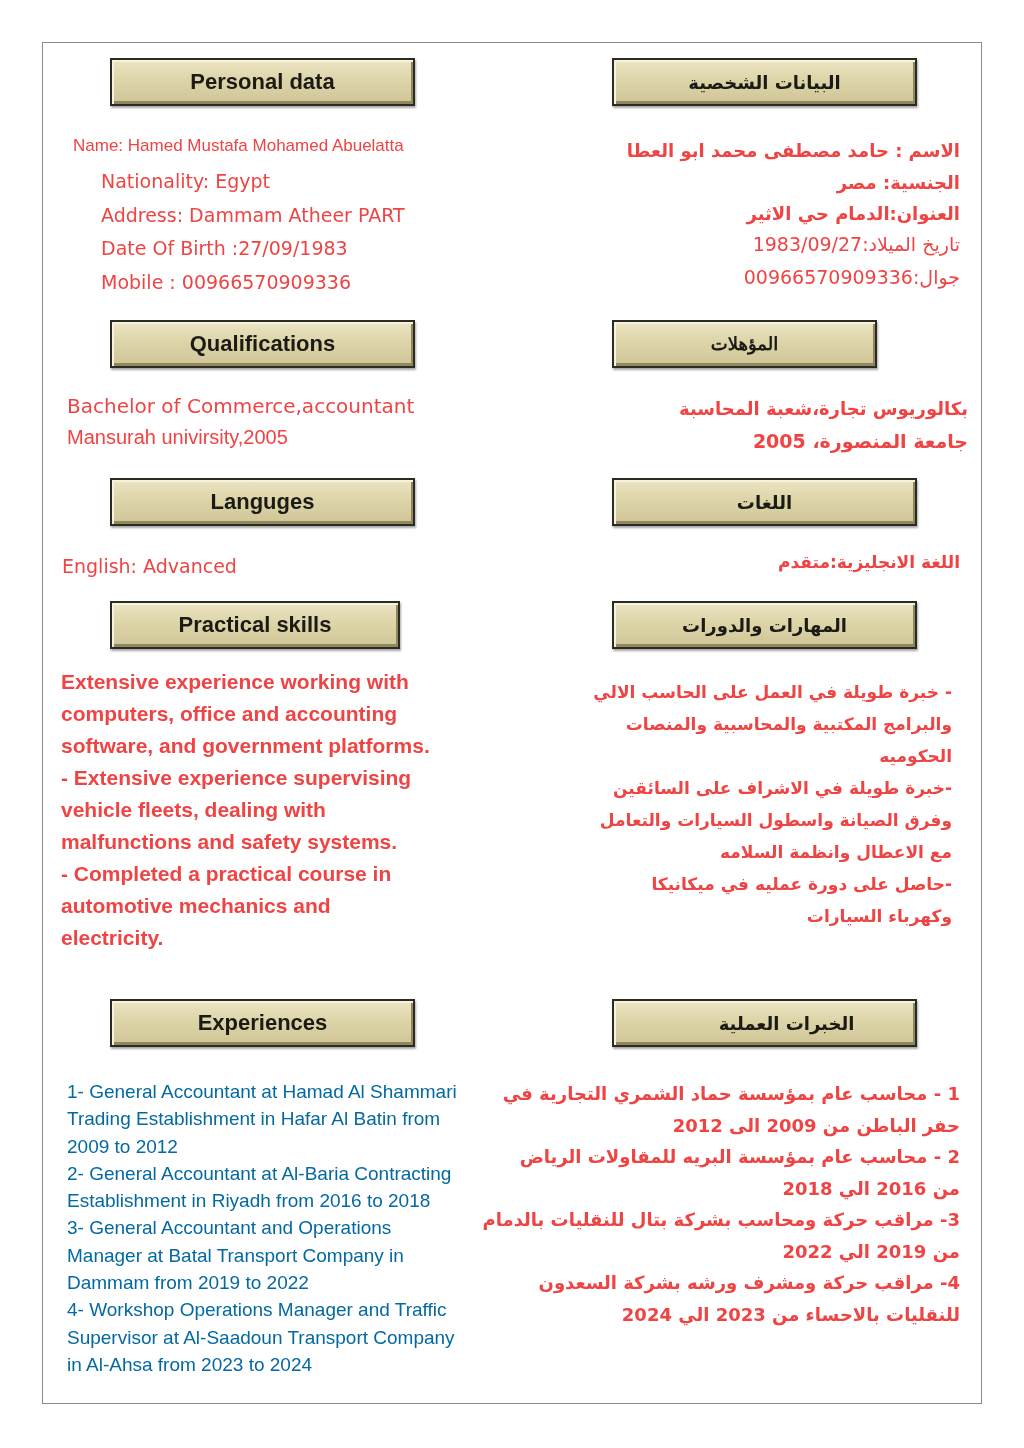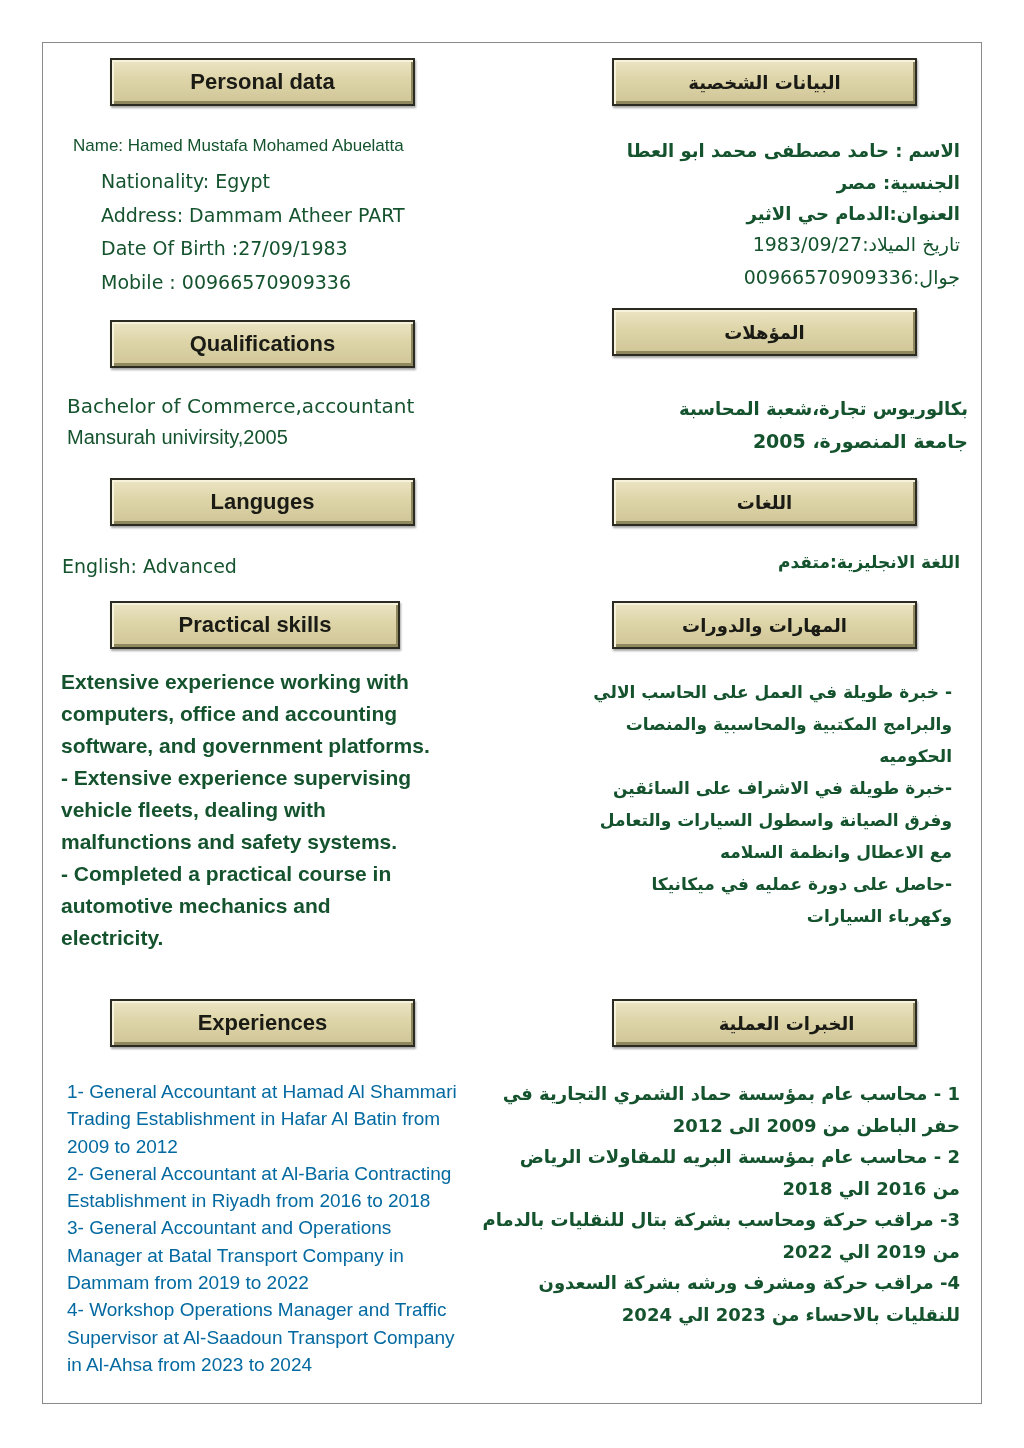--- a/index.html
+++ b/index.html
@@ -11,21 +11,21 @@
     .hdr {
       position: absolute; height: 48px; box-sizing: border-box;
       background: linear-gradient(180deg, #ece5c4 0%, #ddd4a8 45%, #cfc597 100%);
       border: 2px solid #2b2b22;
       box-shadow: inset 2px 2px 0 #f7f2dc, inset -2px -3px 0 #8f875e, 1px 2px 2px rgba(0,0,0,0.35);
       display: flex; align-items: center; justify-content: center;
       font-family: "Liberation Sans", sans-serif; font-weight: bold; color: #1b1b16;
     }
     .hdr.en { font-size: 22px; }
     .hdr.ar { font-size: 18px; direction: rtl; }
-    .txt { position: absolute; color: #14532d; white-space: nowrap; }
+    .txt { position: absolute; color: #ef4444; white-space: nowrap; }
     .en-plain { font-family: "Liberation Sans", sans-serif; }
     .calibri { font-family: "DejaVu Sans", sans-serif; }
     .ar { direction: rtl; text-align: right; font-family: "DejaVu Sans", sans-serif; font-weight: bold; }
     .line { display: block; }
   </style>
 </head>
 <body>
 
 <div class="page"></div>
 
@@ -38,21 +38,21 @@
 <div class="txt calibri" style="left:101px; top:237px; font-size:19px;">Date Of Birth :27/09/1983</div>
 <div class="txt calibri" style="left:101px; top:271px; font-size:19px;">Mobile : 00966570909336</div>
 
 <div class="txt ar" style="right:64px; top:140px; font-size:18px;">الاسم : حامد مصطفى محمد ابو العطا</div>
 <div class="txt ar" style="right:64px; top:172px; font-size:18px;margin-left:48px;">الجنسية: مصر</div>
 <div class="txt ar" style="right:64px; top:203px; font-size:18px;">العنوان:الدمام حي  الاثير</div>
 <div class="txt ar" style="right:64px; top:233px; font-size:19px; font-weight:normal;">تاريخ الميلاد:1983/09/27</div>
 <div class="txt ar" style="right:64px; top:266px; font-size:19px; font-weight:normal;">جوال:00966570909336</div>
 
 <div class="hdr en" style="left:110px; top:320px; width:305px;">Qualifications</div>
-<div class="hdr ar" style="left:612px; top:308px; width:305px;">المؤهلات</div>
+<div class="hdr ar" style="left:612px; top:320px; width:265px;font-family:Liberation Serif, serif;">المؤهلات</div>
 
 <div class="txt calibri" style="left:67px; top:394px; font-size:20px;">Bachelor of Commerce,accountant</div>
 <div class="txt en-plain" style="left:67px; top:426px; font-size:20px;">Mansurah univirsity,2005</div>
 
 <div class="txt ar" style="right:56px; top:398px; font-size:18px;">بكالوريوس تجارة،شعبة المحاسبة</div>
 <div class="txt ar" style="right:56px; top:430px; font-size:19px;text-align:right;">جامعة المنصورة، 2005</div>
 
 <div class="hdr en" style="left:110px; top:478px; width:305px;">Languges</div>
 <div class="hdr ar" style="left:612px; top:478px; width:305px;">اللغات</div>
 

